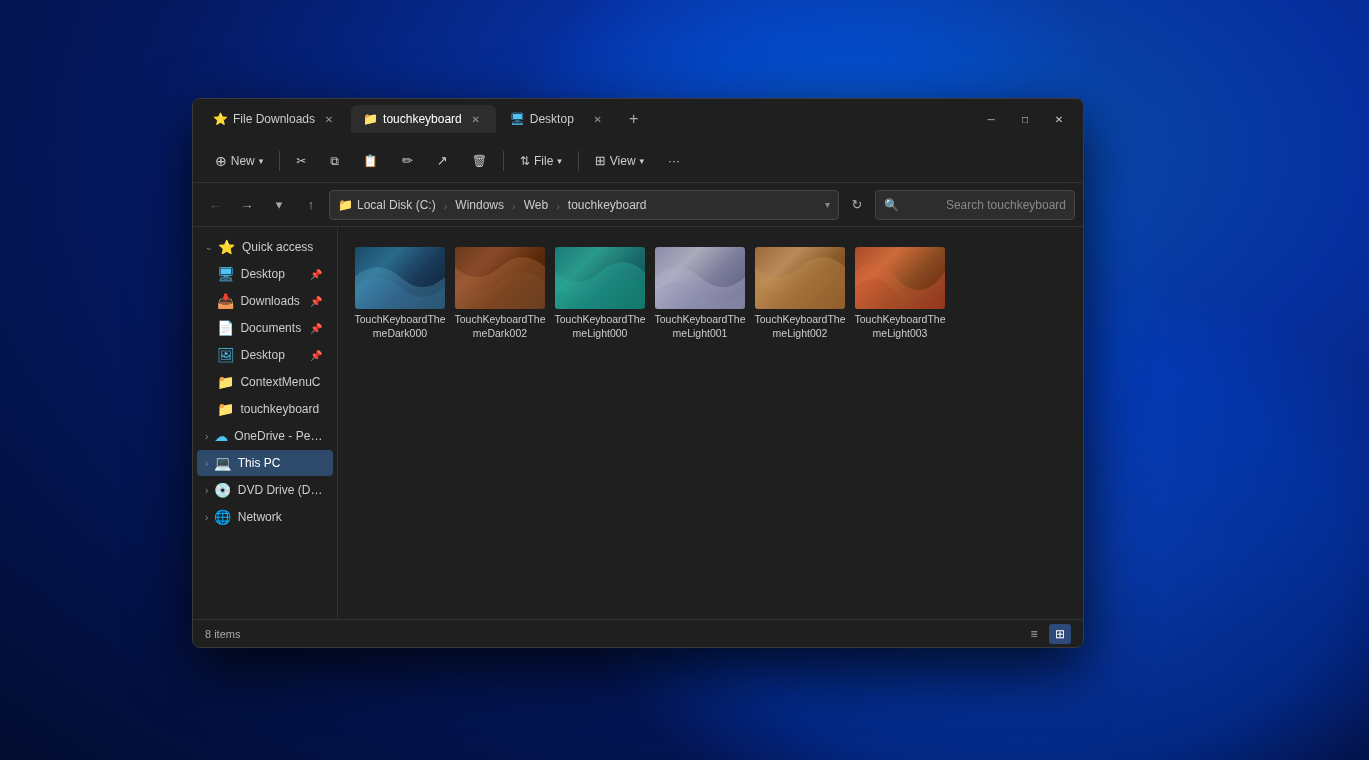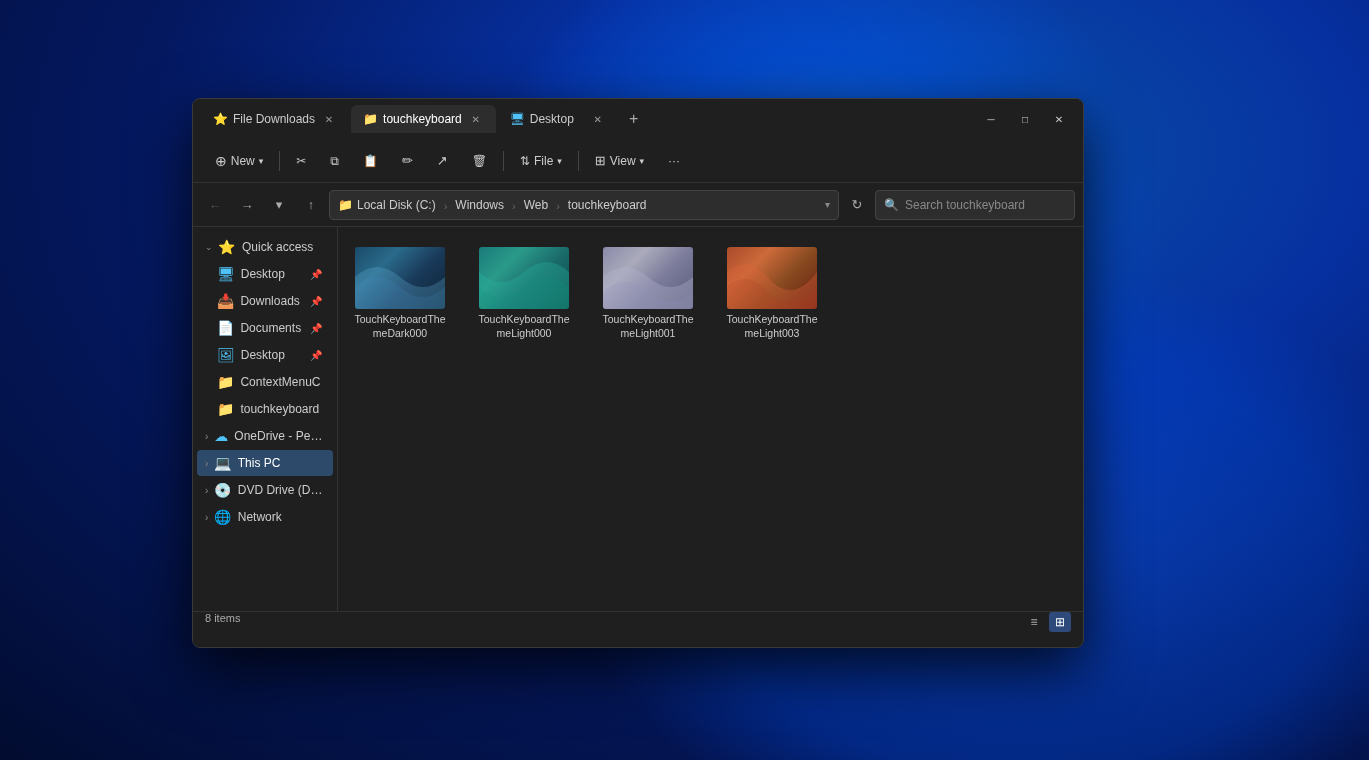--- a/index.html
+++ b/index.html
@@ -240,20 +240,21 @@
       gap: 6px;
     }
     .search-box input {
       background: transparent;
       border: none;
       outline: none;
       color: #ccc;
       font-size: 12px;
       width: 100%;
       font-family: 'Segoe UI', sans-serif;
+      text-align: right;
     }
     .search-box input::placeholder { color: #888; }
 
     
     .main-area {
       display: flex;
       flex: 1;
       overflow: hidden;
     }
 
@@ -304,21 +305,21 @@
       flex-direction: column;
       gap: 4px;
     }
     .file-area::-webkit-scrollbar { width: 6px; }
     .file-area::-webkit-scrollbar-track { background: transparent; }
     .file-area::-webkit-scrollbar-thumb { background: #444; border-radius: 3px; }
 
     .files-grid {
       display: flex;
       flex-wrap: wrap;
-      gap: 24px;
+      gap: 0;
       align-content: flex-start;
     }
 
     .file-item {
       display: flex;
       flex-direction: column;
       align-items: center;
       width: 100px;
       padding: 8px 4px;
       border-radius: 4px;
@@ -354,25 +355,25 @@
 
     
     .wave-overlay {
       position: absolute;
       inset: 0;
       opacity: 0.7;
     }
 
     
     .status-bar {
-      height: 36px;
+      height: 28px;
       background: #1f1f1f;
       border-top: 1px solid #333;
       display: flex;
-      align-items: flex-start;
+      align-items: center;
       padding: 0 12px;
       font-size: 11px;
       color: #aaa;
       flex-shrink: 0;
       justify-content: space-between;
     }
     .status-right {
       display: flex;
       gap: 4px;
     }
@@ -575,20 +576,29 @@
           <div class="file-thumbnail thumb-dark000">
             <svg class="wave-overlay" viewBox="0 0 90 62" preserveAspectRatio="none">
               <path d="M0,30 Q22,10 45,30 Q68,50 90,30 L90,62 L0,62 Z" fill="rgba(100,180,220,0.4)"></path>
               <path d="M0,40 Q22,20 45,40 Q68,60 90,40 L90,62 L0,62 Z" fill="rgba(80,150,200,0.3)"></path>
             </svg>
           </div>
           <span class="file-name">TouchKeyboardThemeDark000</span>
         </div>
 
 
+        <div class="file-item">
+          <div class="file-thumbnail thumb-dark002">
+            <svg class="wave-overlay" viewBox="0 0 90 62" preserveAspectRatio="none">
+              <path d="M0,20 Q22,40 45,20 Q68,0 90,20 L90,62 L0,62 Z" fill="rgba(200,130,80,0.4)"></path>
+              <path d="M0,35 Q22,55 45,35 Q68,15 90,35 L90,62 L0,62 Z" fill="rgba(160,100,60,0.3)"></path>
+            </svg>
+          </div>
+          <span class="file-name">TouchKeyboardThemeDark002</span>
+        </div>
 
 
         <div class="file-item">
           <div class="file-thumbnail thumb-light000">
             <svg class="wave-overlay" viewBox="0 0 90 62" preserveAspectRatio="none">
               <path d="M0,25 Q22,45 45,25 Q68,5 90,25 L90,62 L0,62 Z" fill="rgba(40,180,160,0.5)"></path>
               <path d="M0,40 Q22,60 45,40 Q68,20 90,40 L90,62 L0,62 Z" fill="rgba(20,150,130,0.4)"></path>
             </svg>
           </div>
           <span class="file-name">TouchKeyboardThemeLight000</span>
@@ -597,20 +607,29 @@
         <div class="file-item">
           <div class="file-thumbnail thumb-light001">
             <svg class="wave-overlay" viewBox="0 0 90 62" preserveAspectRatio="none">
               <path d="M0,30 Q22,10 45,30 Q68,50 90,30 L90,62 L0,62 Z" fill="rgba(180,180,210,0.5)"></path>
               <path d="M0,45 Q22,25 45,45 Q68,65 90,45 L90,62 L0,62 Z" fill="rgba(150,150,190,0.4)"></path>
             </svg>
           </div>
           <span class="file-name">TouchKeyboardThemeLight001</span>
         </div>
 
+        <div class="file-item">
+          <div class="file-thumbnail thumb-light002">
+            <svg class="wave-overlay" viewBox="0 0 90 62" preserveAspectRatio="none">
+              <path d="M0,20 Q22,40 45,20 Q68,0 90,20 L90,62 L0,62 Z" fill="rgba(200,150,80,0.5)"></path>
+              <path d="M0,35 Q22,55 45,35 Q68,15 90,35 L90,62 L0,62 Z" fill="rgba(170,120,60,0.4)"></path>
+            </svg>
+          </div>
+          <span class="file-name">TouchKeyboardThemeLight002</span>
+        </div>
 
         <div class="file-item">
           <div class="file-thumbnail thumb-light003">
             <svg class="wave-overlay" viewBox="0 0 90 62" preserveAspectRatio="none">
               <path d="M0,25 Q22,5 45,35 Q68,55 90,25 L90,62 L0,62 Z" fill="rgba(220,100,60,0.5)"></path>
               <path d="M0,40 Q22,20 45,50 Q68,65 90,40 L90,62 L0,62 Z" fill="rgba(180,70,40,0.4)"></path>
             </svg>
           </div>
           <span class="file-name">TouchKeyboardThemeLight003</span>
         </div>

